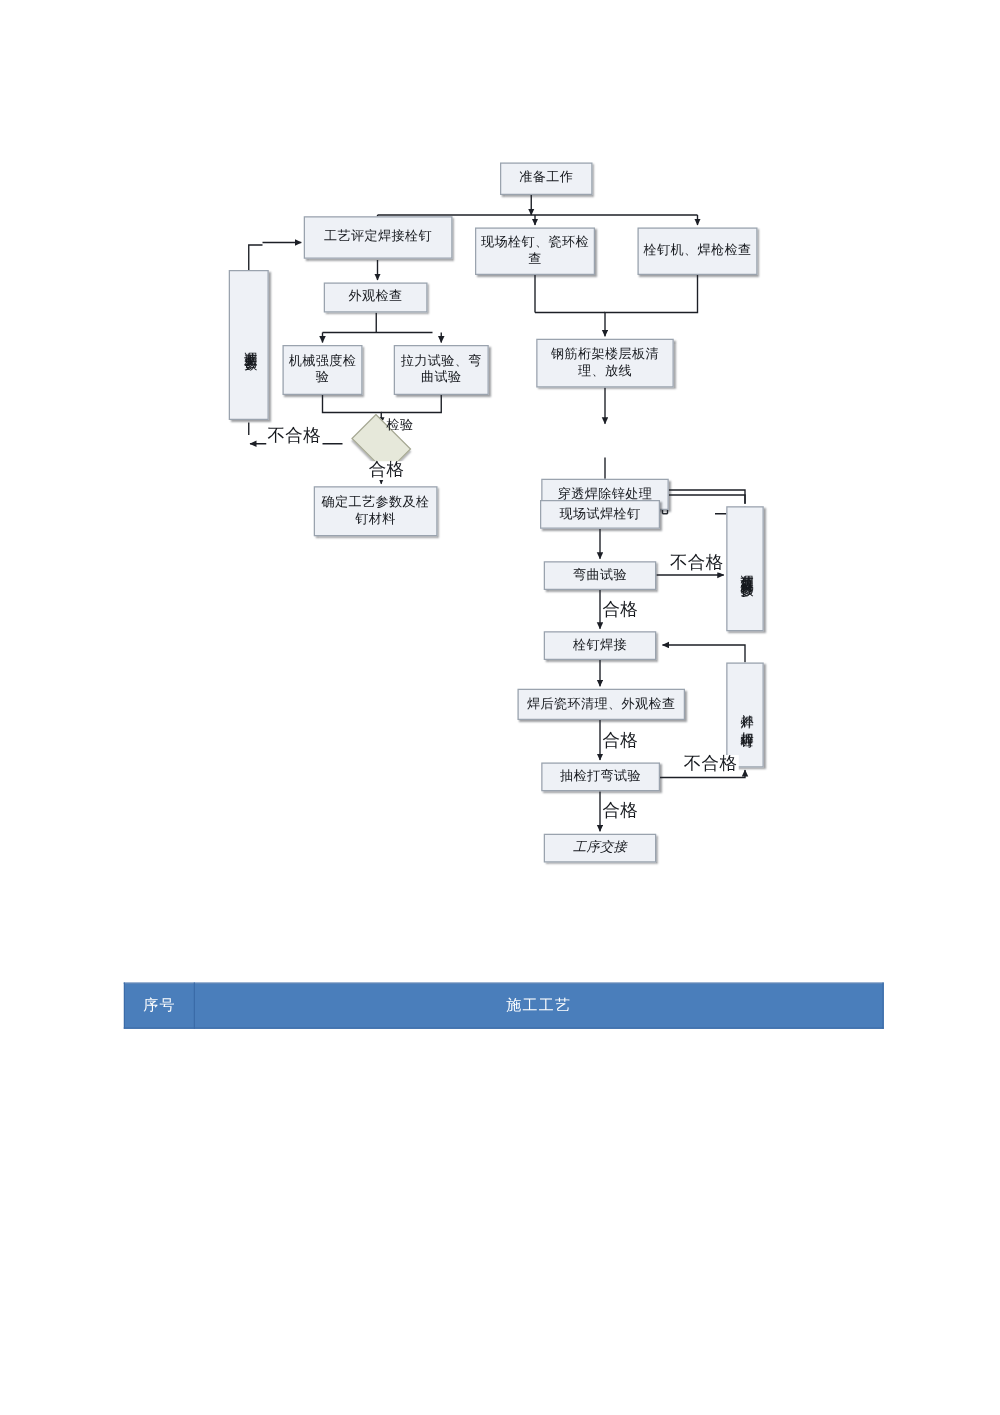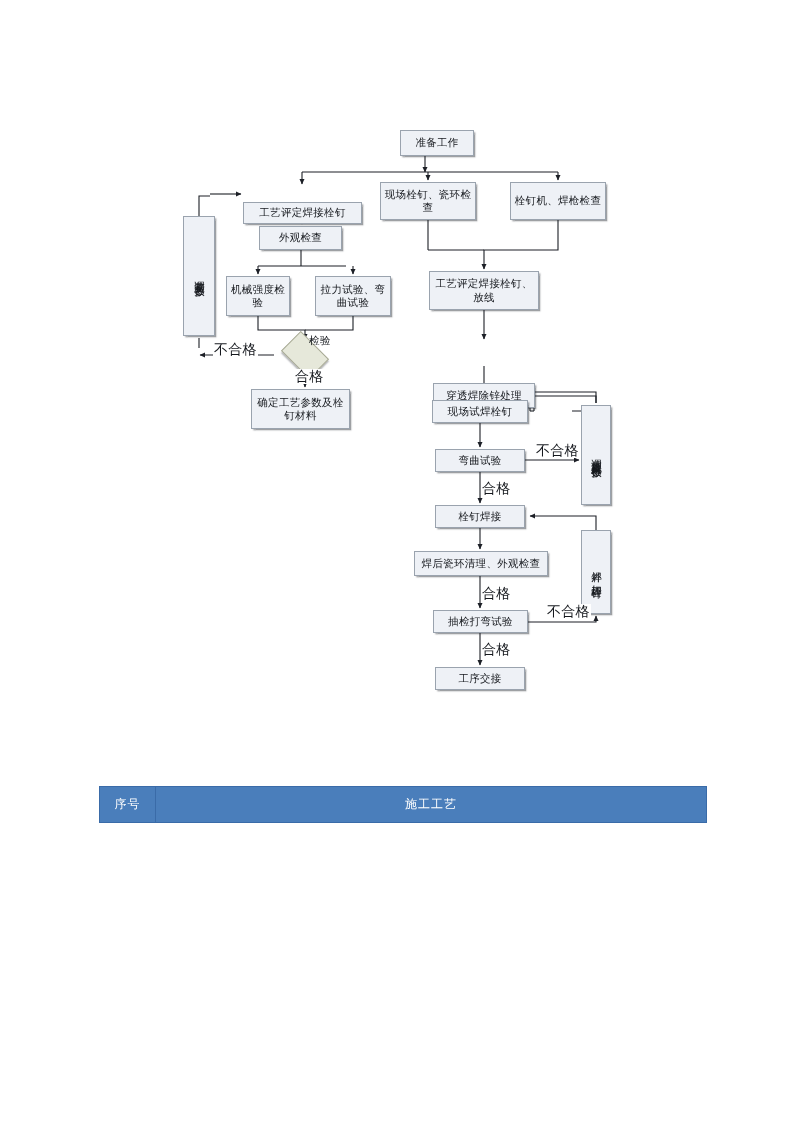--- a/index.html
+++ b/index.html
@@ -186,54 +186,54 @@
         <path d="M480,576 L480,608" marker-end="url(#ah)"></path>
 
         <path d="M528,622 L596,622 L596,616" marker-end="url(#ah)"></path>
 
         <path d="M480,633 L480,665" marker-end="url(#ah)"></path>
       </g>
     </svg>
 
     <div class="node" style="left:400px;top:130px;width:74px;height:26px;">准备工作</div>
 
-    <div class="node" style="left:243px;top:202px;width:119px;height:22px;">工艺评定焊接栓钉</div>
+    <div class="node" style="left:243px;top:173px;width:119px;height:34px;">工艺评定焊接栓钉</div>
 
     <div class="node" style="left:380px;top:182px;width:96px;height:38px;">现场栓钉、瓷环检查</div>
 
     <div class="node" style="left:510px;top:182px;width:96px;height:38px;">栓钉机、焊枪检查</div>
 
     <div class="node vert" style="left:183px;top:216px;width:32px;height:120px;">调整工艺参数</div>
 
     <div class="node" style="left:259px;top:226px;width:83px;height:24px;">外观检查</div>
 
     <div class="node" style="left:226px;top:276px;width:64px;height:40px;">机械强度检验</div>
 
     <div class="node" style="left:315px;top:276px;width:76px;height:40px;">拉力试验、弯曲试验</div>
 
     <div class="diamond" style="left:285px;top:341px;width:40px;height:28px;"></div>
     <div class="diamond-label" style="left:283px;top:336px;width:44px;margin-left:15px;">检验</div>
 
     <div class="node" style="left:251px;top:389px;width:99px;height:40px;">确定工艺参数及栓钉材料</div>
 
-    <div class="node" style="left:429px;top:271px;width:110px;height:39px;">工艺评定焊接栓钉、放线</div>
+    <div class="node" style="left:429px;top:271px;width:110px;height:39px;">钢筋桁架楼层板清理、放线</div>
 
     <div class="node" style="left:433px;top:341px;width:102px;height:25px;margin-top:42px;">穿透焊除锌处理</div>
 
     <div class="node" style="left:432px;top:400px;width:96px;height:23px;">现场试焊栓钉</div>
 
     <div class="node" style="left:435px;top:449px;width:90px;height:23px;">弯曲试验</div>
 
     <div class="node" style="left:435px;top:505px;width:90px;height:23px;">栓钉焊接</div>
 
     <div class="node" style="left:414px;top:551px;width:134px;height:25px;">焊后瓷环清理、外观检查</div>
 
     <div class="node" style="left:433px;top:610px;width:95px;height:23px;">抽检打弯试验</div>
 
-    <div class="node" style="left:435px;top:667px;width:90px;height:23px;">工序交接</div>
+    <div class="node" style="left:435px;top:667px;width:90px;height:23px;font-style:italic;">工序交接</div>
 
     <div class="node vert" style="left:581px;top:405px;width:30px;height:100px;">调节焊机及焊枪参数</div>
 
     <div class="node vert" style="left:581px;top:530px;width:30px;height:84px;">补焊／加焊栓钉</div>
 
     <div class="edge-label" style="left:213px;top:342px;">不合格</div>
     <div class="edge-label" style="left:294px;top:369px;">合格</div>
     <div class="edge-label" style="left:535px;top:443px;">不合格</div>
     <div class="edge-label" style="left:481px;top:481px;">合格</div>
     <div class="edge-label" style="left:481px;top:586px;">合格</div>

